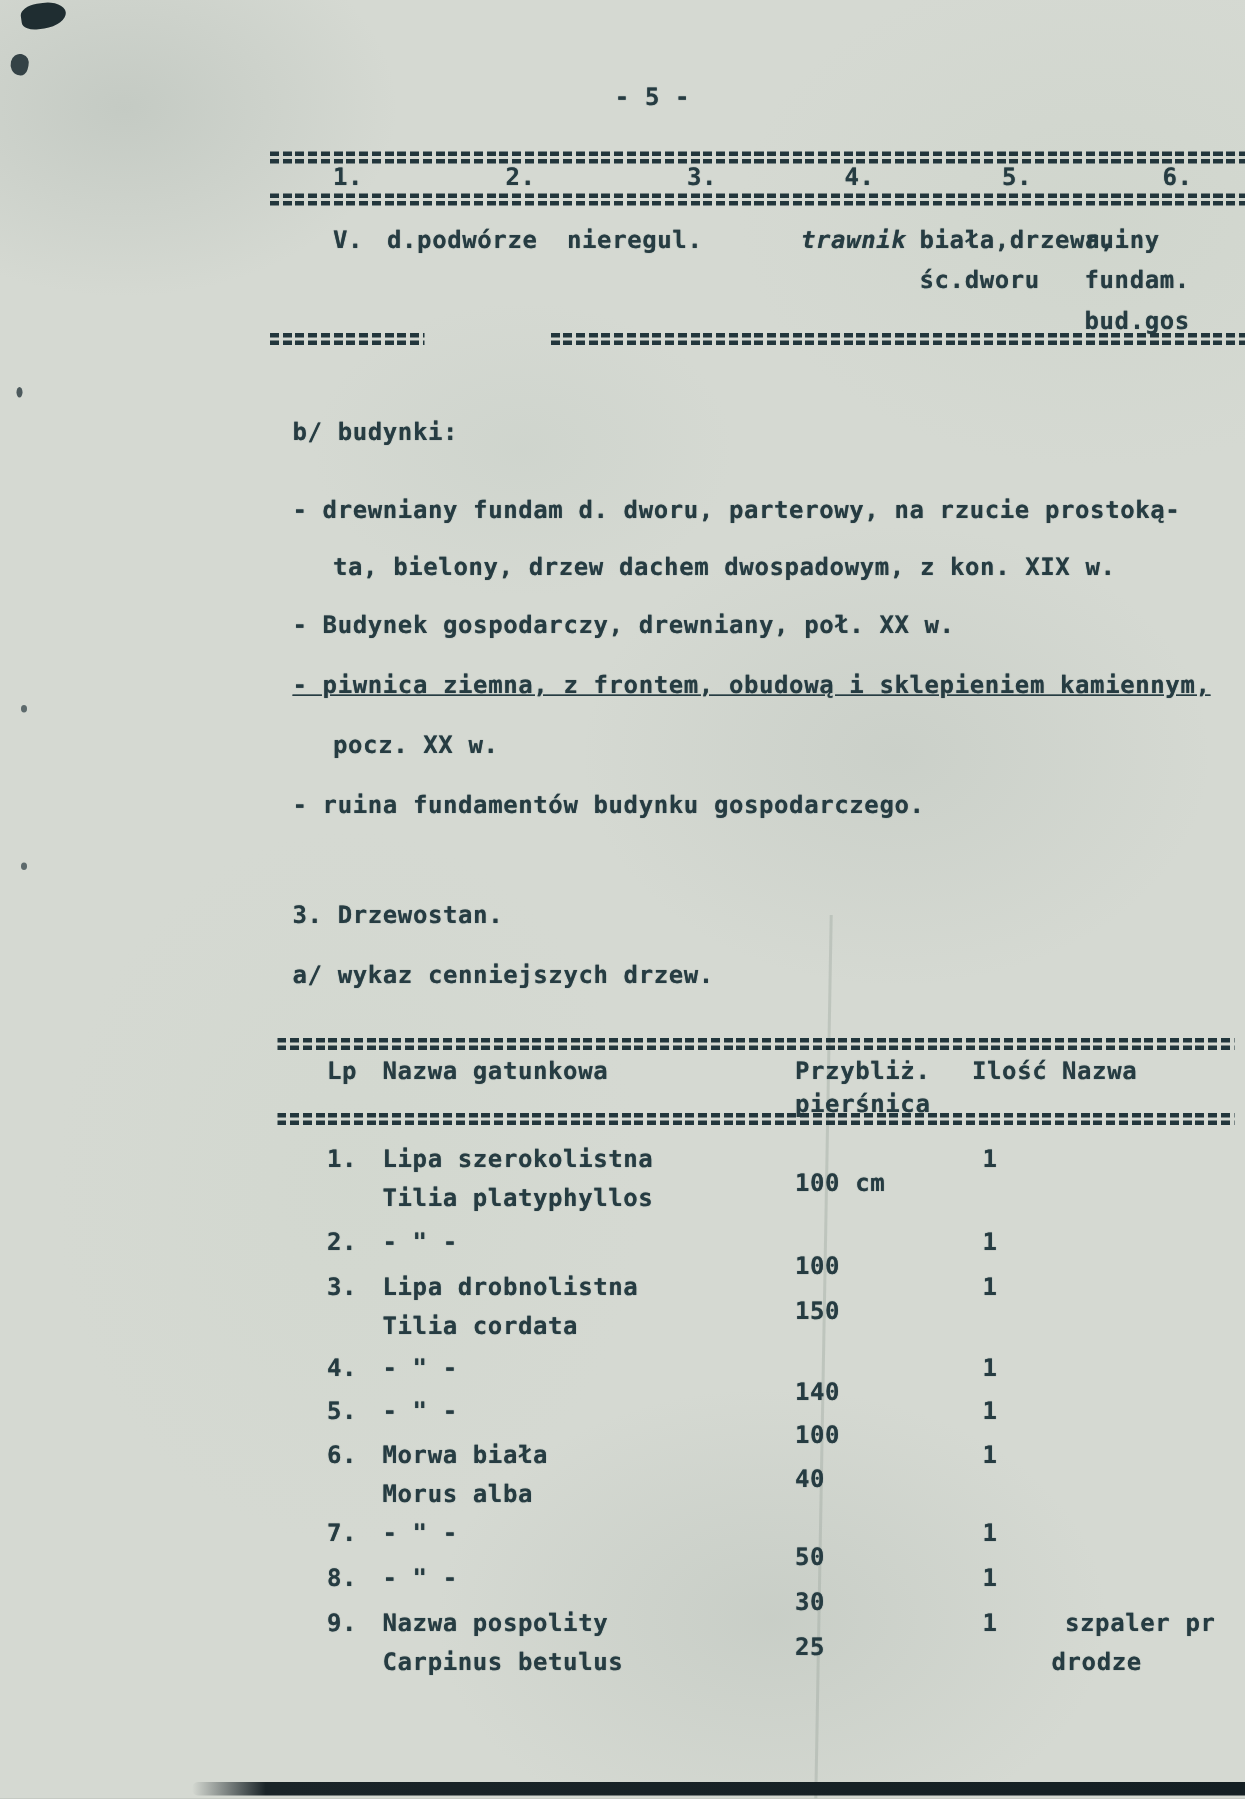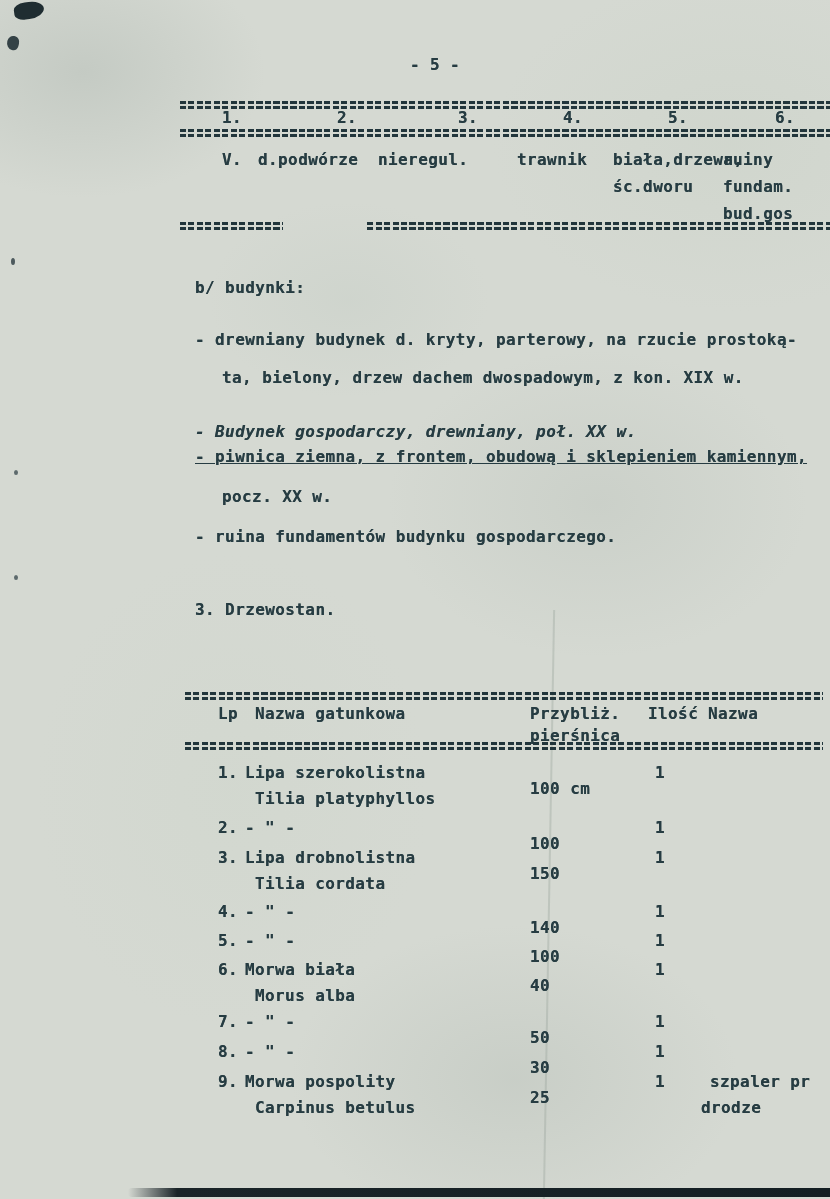--- a/index.html
+++ b/index.html
@@ -52,28 +52,28 @@
   .t1 .r2 { left: 0; right: 0; top: 31px; }
   .t1 .r3a { left: 0;    width: 103px; top: 124px; }
   .t1 .r3b { left: 187px; right: 0;    top: 124px; }
   .t1 .cnum { top: 10px; }
   .t1 .n1 { left: 42px; }  .t1 .n2 { left: 157px; } .t1 .n3 { left: 278px; }
   .t1 .n4 { left: 383px; } .t1 .n5 { left: 488px; } .t1 .n6 { left: 595px; }
   .t1 .rowline1 { top: 52px; }
   .t1 .rowline2 { top: 79px; }
   .t1 .rowline3 { top: 106px; }
   .t1 .c1 { left: 42px; }  .t1 .c2 { left: 78px; }  .t1 .c3 { left: 198px; }
-  .t1 .c4 { left: 337px; } .t1 .c5 { left: 433px; } .t1 .c6 { left: 543px; }
+  .t1 .c4 { left: 354px; font-style: italic; } .t1 .c5 { left: 433px; } .t1 .c6 { left: 543px; }
 
   
   .bsec { position: absolute; left: 195px; top: 278px; width: 640px; }
   .bsec .bh  { top: 0; }
   .bsec .bl1 { top: 52px; }
   .bsec .bl2 { top: 90px;  left: 27px; }
-  .bsec .bl3 { top: 144px; font-style: italic; }
+  .bsec .bl3 { top: 129px; }
   .bsec .bl4 { top: 169px; text-decoration: underline; }
   .bsec .bl5 { top: 209px; left: 27px; }
   .bsec .bl6 { top: 249px; }
 
   
   .sec3-h  { left: 195px; top: 600px; text-align: right; }
   .sec3-sh { left: 195px; top: 640px; }
 
   
   .t2 { position: absolute; left: 185px; top: 692px; width: 638px; height: 500px; text-decoration: underline; }
@@ -85,21 +85,21 @@
   .t2 .h-name  { left: 70px; }
   .t2 .h-girth { left: 345px; }
   .t2 .h-count { left: 463px; }
   .t2 .h-note  { left: 523px; }
   .t2-rows { position: absolute; left: 0; right: 0; top: 71px; }
   .trow { position: relative; }
   .rh55 { height: 55px; } .rh54 { height: 54px; } .rh52 { height: 52px; }
   .rh30 { height: 30px; } .rh29 { height: 29px; }
   .trow span { position: absolute; white-space: nowrap; top: 0; }
   .trow .c-lp    { left: 33px; }
-  .trow .c-name  { left: 60px; }
+  .trow .c-name  { left: 70px; }
   .trow .c-name2 { left: 70px;  top: 26px; }
   .trow .c-girth { left: 345px; margin-top: 16px; }
   .trow .c-count { left: 470px; }
   .trow .c-note  { left: 525px; }
   .trow .c-note2 { left: 516px; top: 26px; }
 
   
   .smudge1 { left: 14px; top: 2px;  width: 30px; height: 17px; background: #1f2d31;
              border-radius: 45% 55% 60% 40%; transform: rotate(-8deg); }
   .smudge2 { left: 7px;  top: 36px; width: 12px; height: 14px; background: #243237;
@@ -150,29 +150,30 @@
     <span class="abs ink rowline1 c6">ruiny</span>
     <span class="abs ink rowline2 c6">fundam.</span>
     <span class="abs ink rowline3 c6">bud.gos</span>
 
     <div class="dline r3a"></div>
     <div class="dline r3b"></div>
   </div>
 
   <div class="bsec">
     <div class="abs ink bh">b/ budynki:</div>
-    <div class="abs ink bl1">- drewniany budynek d. kryty, parterowy, na rzucie prostoką-</div>
+    <div class="abs ink bl1">- drewniany fundam d. dworu, parterowy, na rzucie prostoką-</div>
     <div class="abs ink bl2">ta, bielony, drzew dachem dwospadowym, z kon. XIX w.</div>
     <div class="abs ink bl3">- Budynek gospodarczy, drewniany, poł. XX w.</div>
     <div class="abs ink bl4">- piwnica ziemna, z frontem, obudową i sklepieniem kamiennym,</div>
     <div class="abs ink bl5">pocz. XX w.</div>
     <div class="abs ink bl6">- ruina fundamentów budynku gospodarczego.</div>
   </div>
 
   <div class="abs ink sec3-h">3. Drzewostan.</div>
+  <div class="abs ink sec3-sh">a/ wykaz cenniejszych drzew.</div>
 
   <div class="t2">
     <div class="dline r1"></div>
 
     <span class="abs ink hl1 h-lp">Lp</span>
     <span class="abs ink hl1 h-name">Nazwa gatunkowa</span>
     <span class="abs ink hl1 h-girth">Przybliż.</span>
     <span class="abs ink hl2 h-girth">pierśnica</span>
     <span class="abs ink hl1 h-count">Ilość</span>
     <span class="abs ink hl1 h-note">Nazwa</span>
@@ -235,21 +236,21 @@
 
       <div class="trow rh30">
         <span class="ink c-lp">8.</span>
         <span class="ink c-name">- " -</span>
         <span class="ink c-girth">30</span>
         <span class="ink c-count">1</span>
       </div>
 
       <div class="trow rh55">
         <span class="ink c-lp">9.</span>
-        <span class="ink c-name">Morwa pospolity</span>
+        <span class="ink c-name">Nazwa pospolity</span>
         <span class="ink c-name2">Carpinus betulus</span>
         <span class="ink c-girth">25</span>
         <span class="ink c-count">1</span>
         <span class="ink c-note">szpaler pr</span>
         <span class="ink c-note2">drodze</span>
       </div>
 
     </div>
   </div>
 

